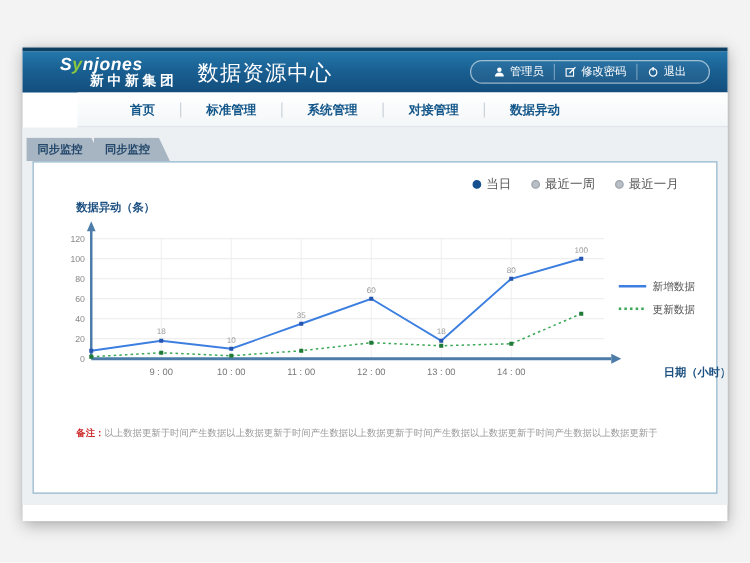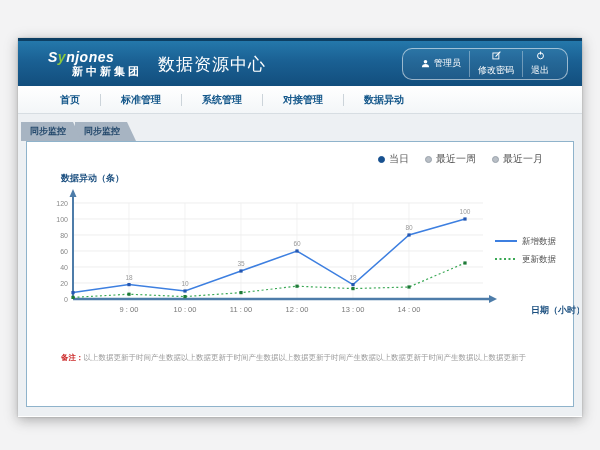--- a/index.html
+++ b/index.html
@@ -8,46 +8,46 @@
     background:#f3f3f4;
     font-family:"Liberation Sans","DejaVu Sans",sans-serif;
   }
   .page {
     position:absolute; left:18px; top:38px; width:564px; height:379px;
     background:#fff;
     box-shadow:0 3px 12px rgba(50,50,50,.38), 0 0 2px rgba(0,0,0,.2);
   }
   
   .hdr {
-    height:48px;
+    height:36px;
     background:linear-gradient(180deg,#2478ab 0%,#1a6093 45%,#124e7d 100%);
     border-top:3px solid #0d3f63;
     display:flex; align-items:center;
     padding:0 14px 0 30px;
   }
   .logo { line-height:1; margin-right:16px; }
   .logo-en { font-size:14px; font-weight:bold; font-style:italic; color:#fff; letter-spacing:.5px; }
   .logo-en .y { color:#8ac63f; }
   .logo-cn { font-size:11px; font-weight:bold; color:#fff; letter-spacing:3px; margin-top:2px;margin-left:24px; }
   .app-title { color:#fff; font-size:17px; letter-spacing:1px; margin-top:2px; }
   .hdr-right {
     margin-left:auto;
     border:1px solid rgba(255,255,255,.55);
     border-radius:10px;
     display:flex; align-items:center;
     padding:2px 10px; background:rgba(255,255,255,.05);
   }
   .hdr-item { display:flex; align-items:center; gap:4px; color:#fff; font-size:9px; cursor:pointer; padding:0 8px; }
-  .hdr-item + .hdr-item { border-left:1px solid rgba(255,255,255,.35);flex-direction:column; }
+  .hdr-item + .hdr-item { border-left:1px solid rgba(255,255,255,.35); }
   .hdr-item svg { display:block; }
   
   .nav {
     height:28px; background:linear-gradient(#ffffff,#f3f6f8);
     border-bottom:1px solid #d7dde2;
-    display:flex; align-items:center; padding-left:22px;
+    display:flex; align-items:center; padding-left:22px;margin-left:44px;
   }
   .nav-item { font-size:10px; font-weight:bold; color:#14578a; padding:0 20px; cursor:pointer; }
   .nav-sep { width:1px; height:12px; background:#ccd4da; }
   
   .content { background:#edf0f3; height:302px; padding:8px; }
   .tabs { display:flex; height:19px; margin-left:2px; position:relative; }
   .tab {
     font-size:9px; font-weight:bold; display:flex; align-items:center; gap:4px;
     padding:0 16px 0 9px; cursor:pointer;
     clip-path:polygon(0 0, calc(100% - 9px) 0, 100% 100%, 0 100%);

